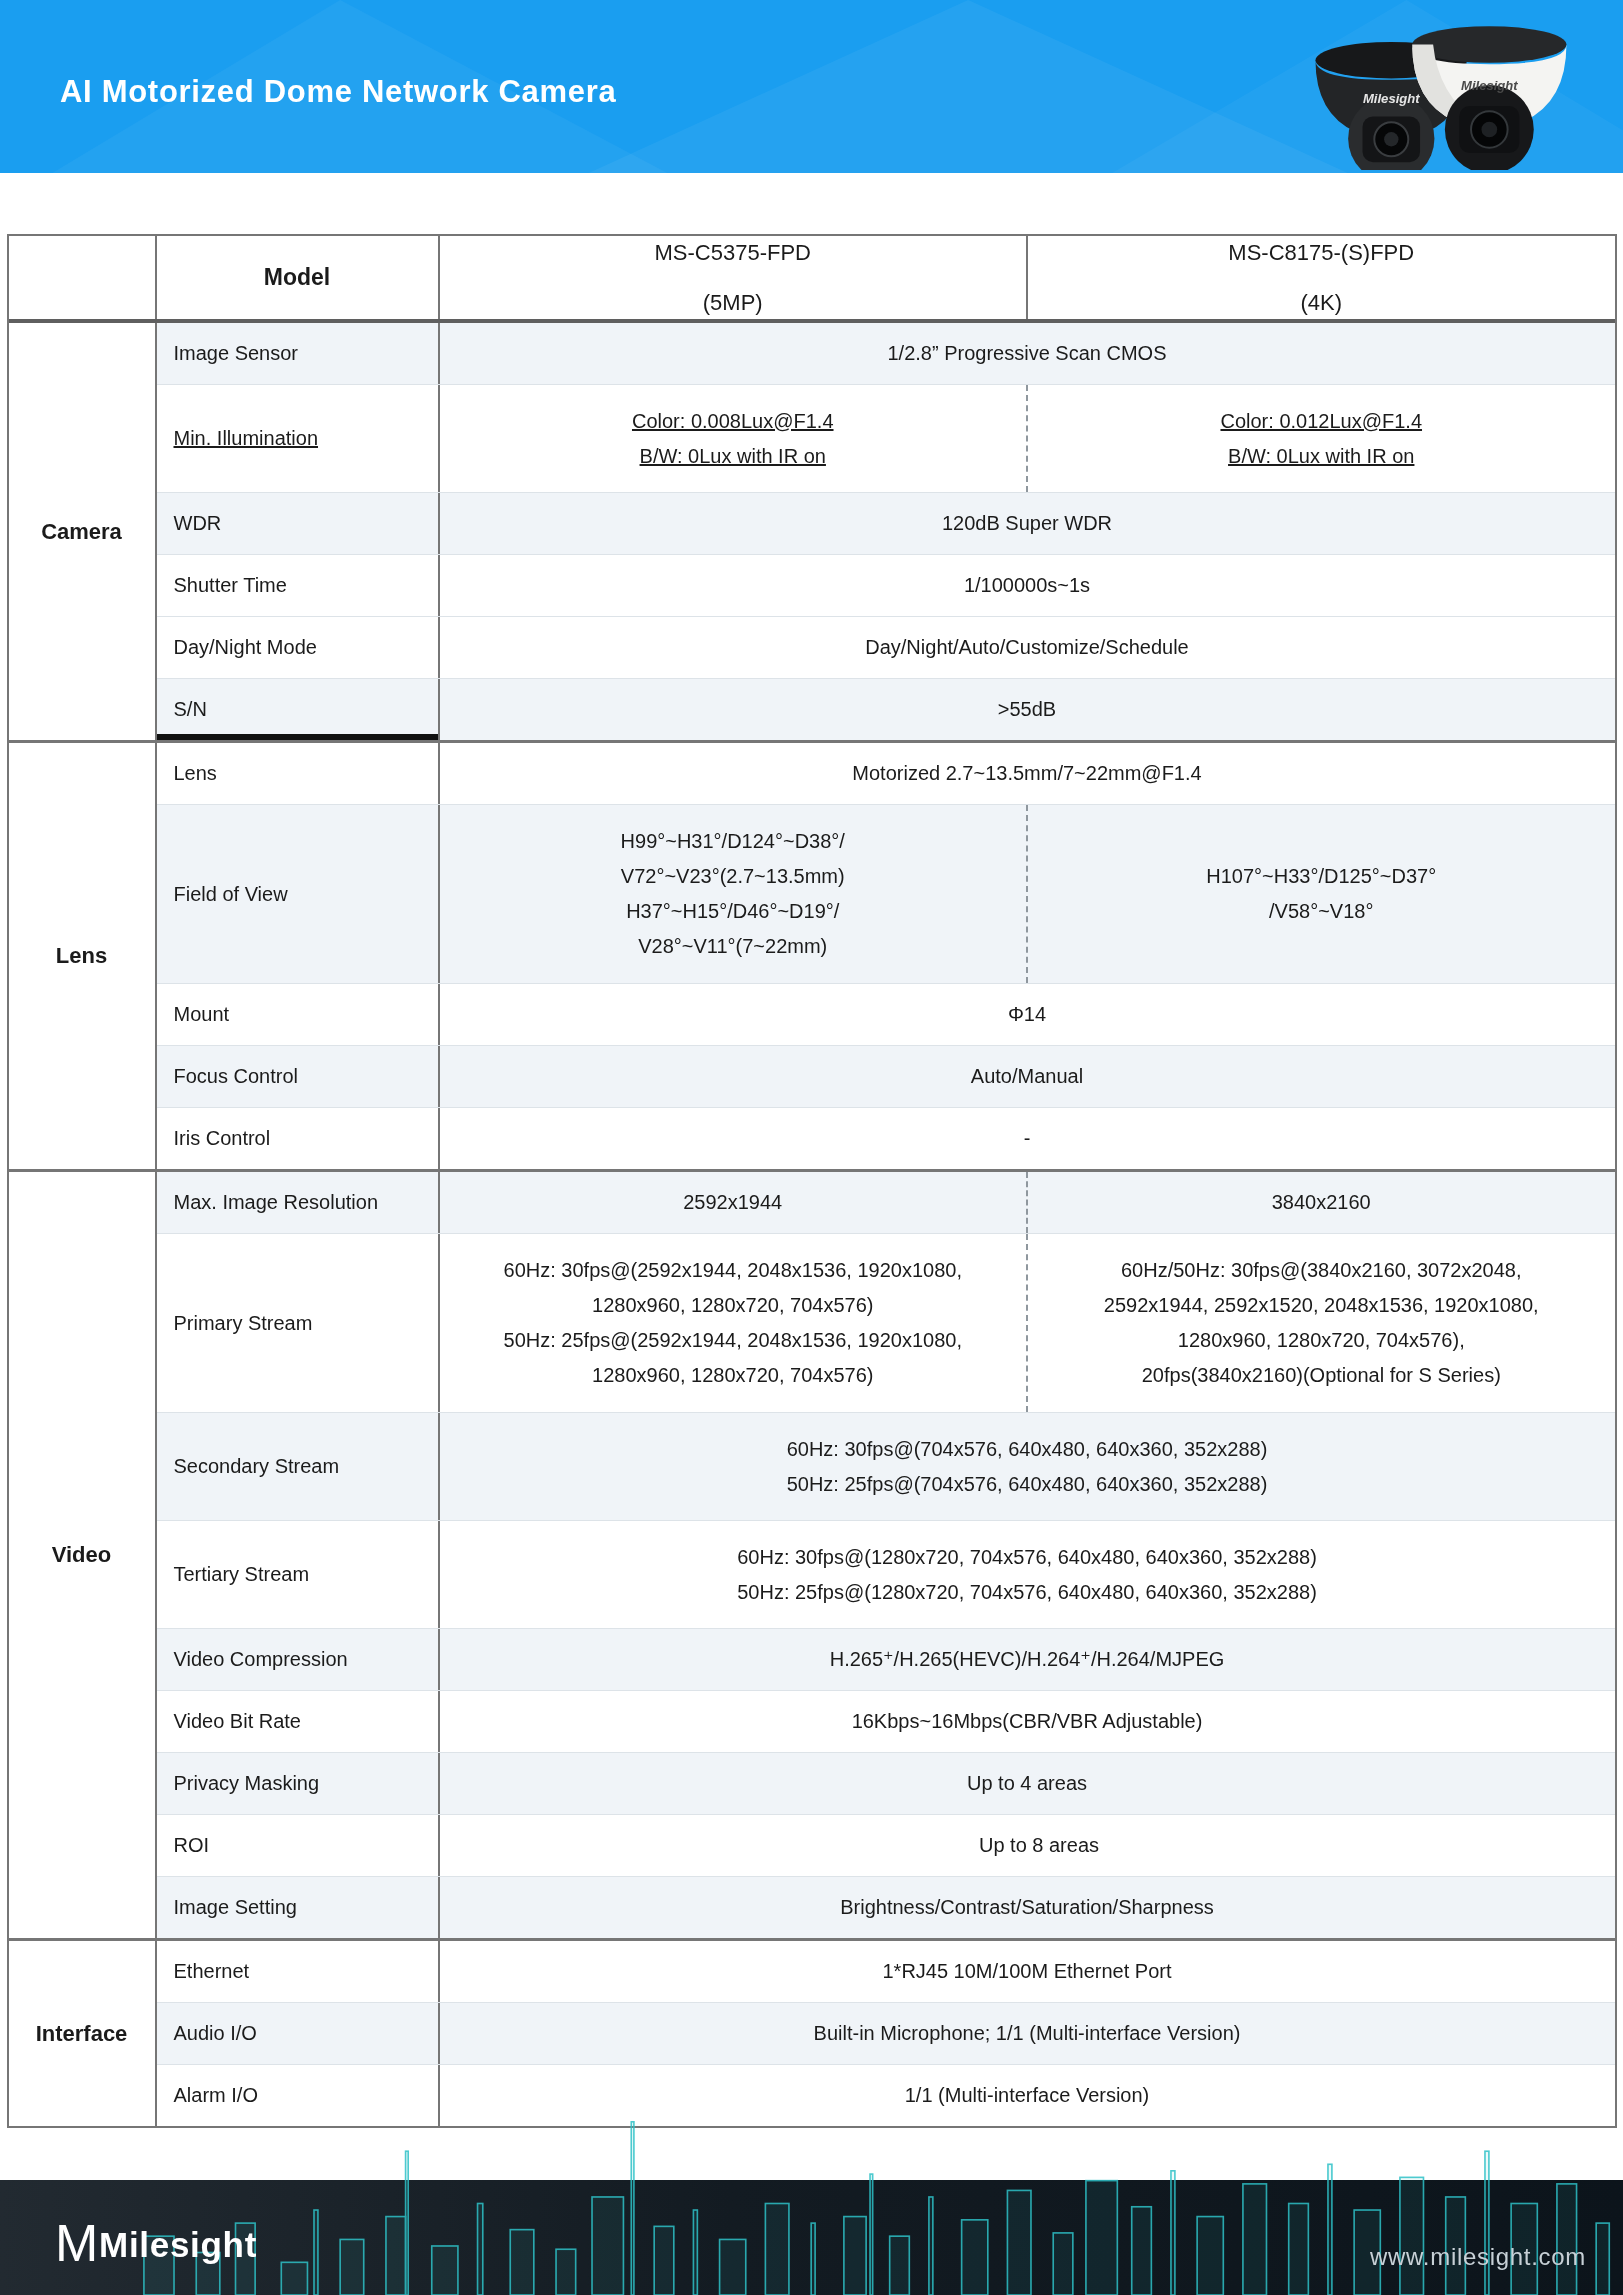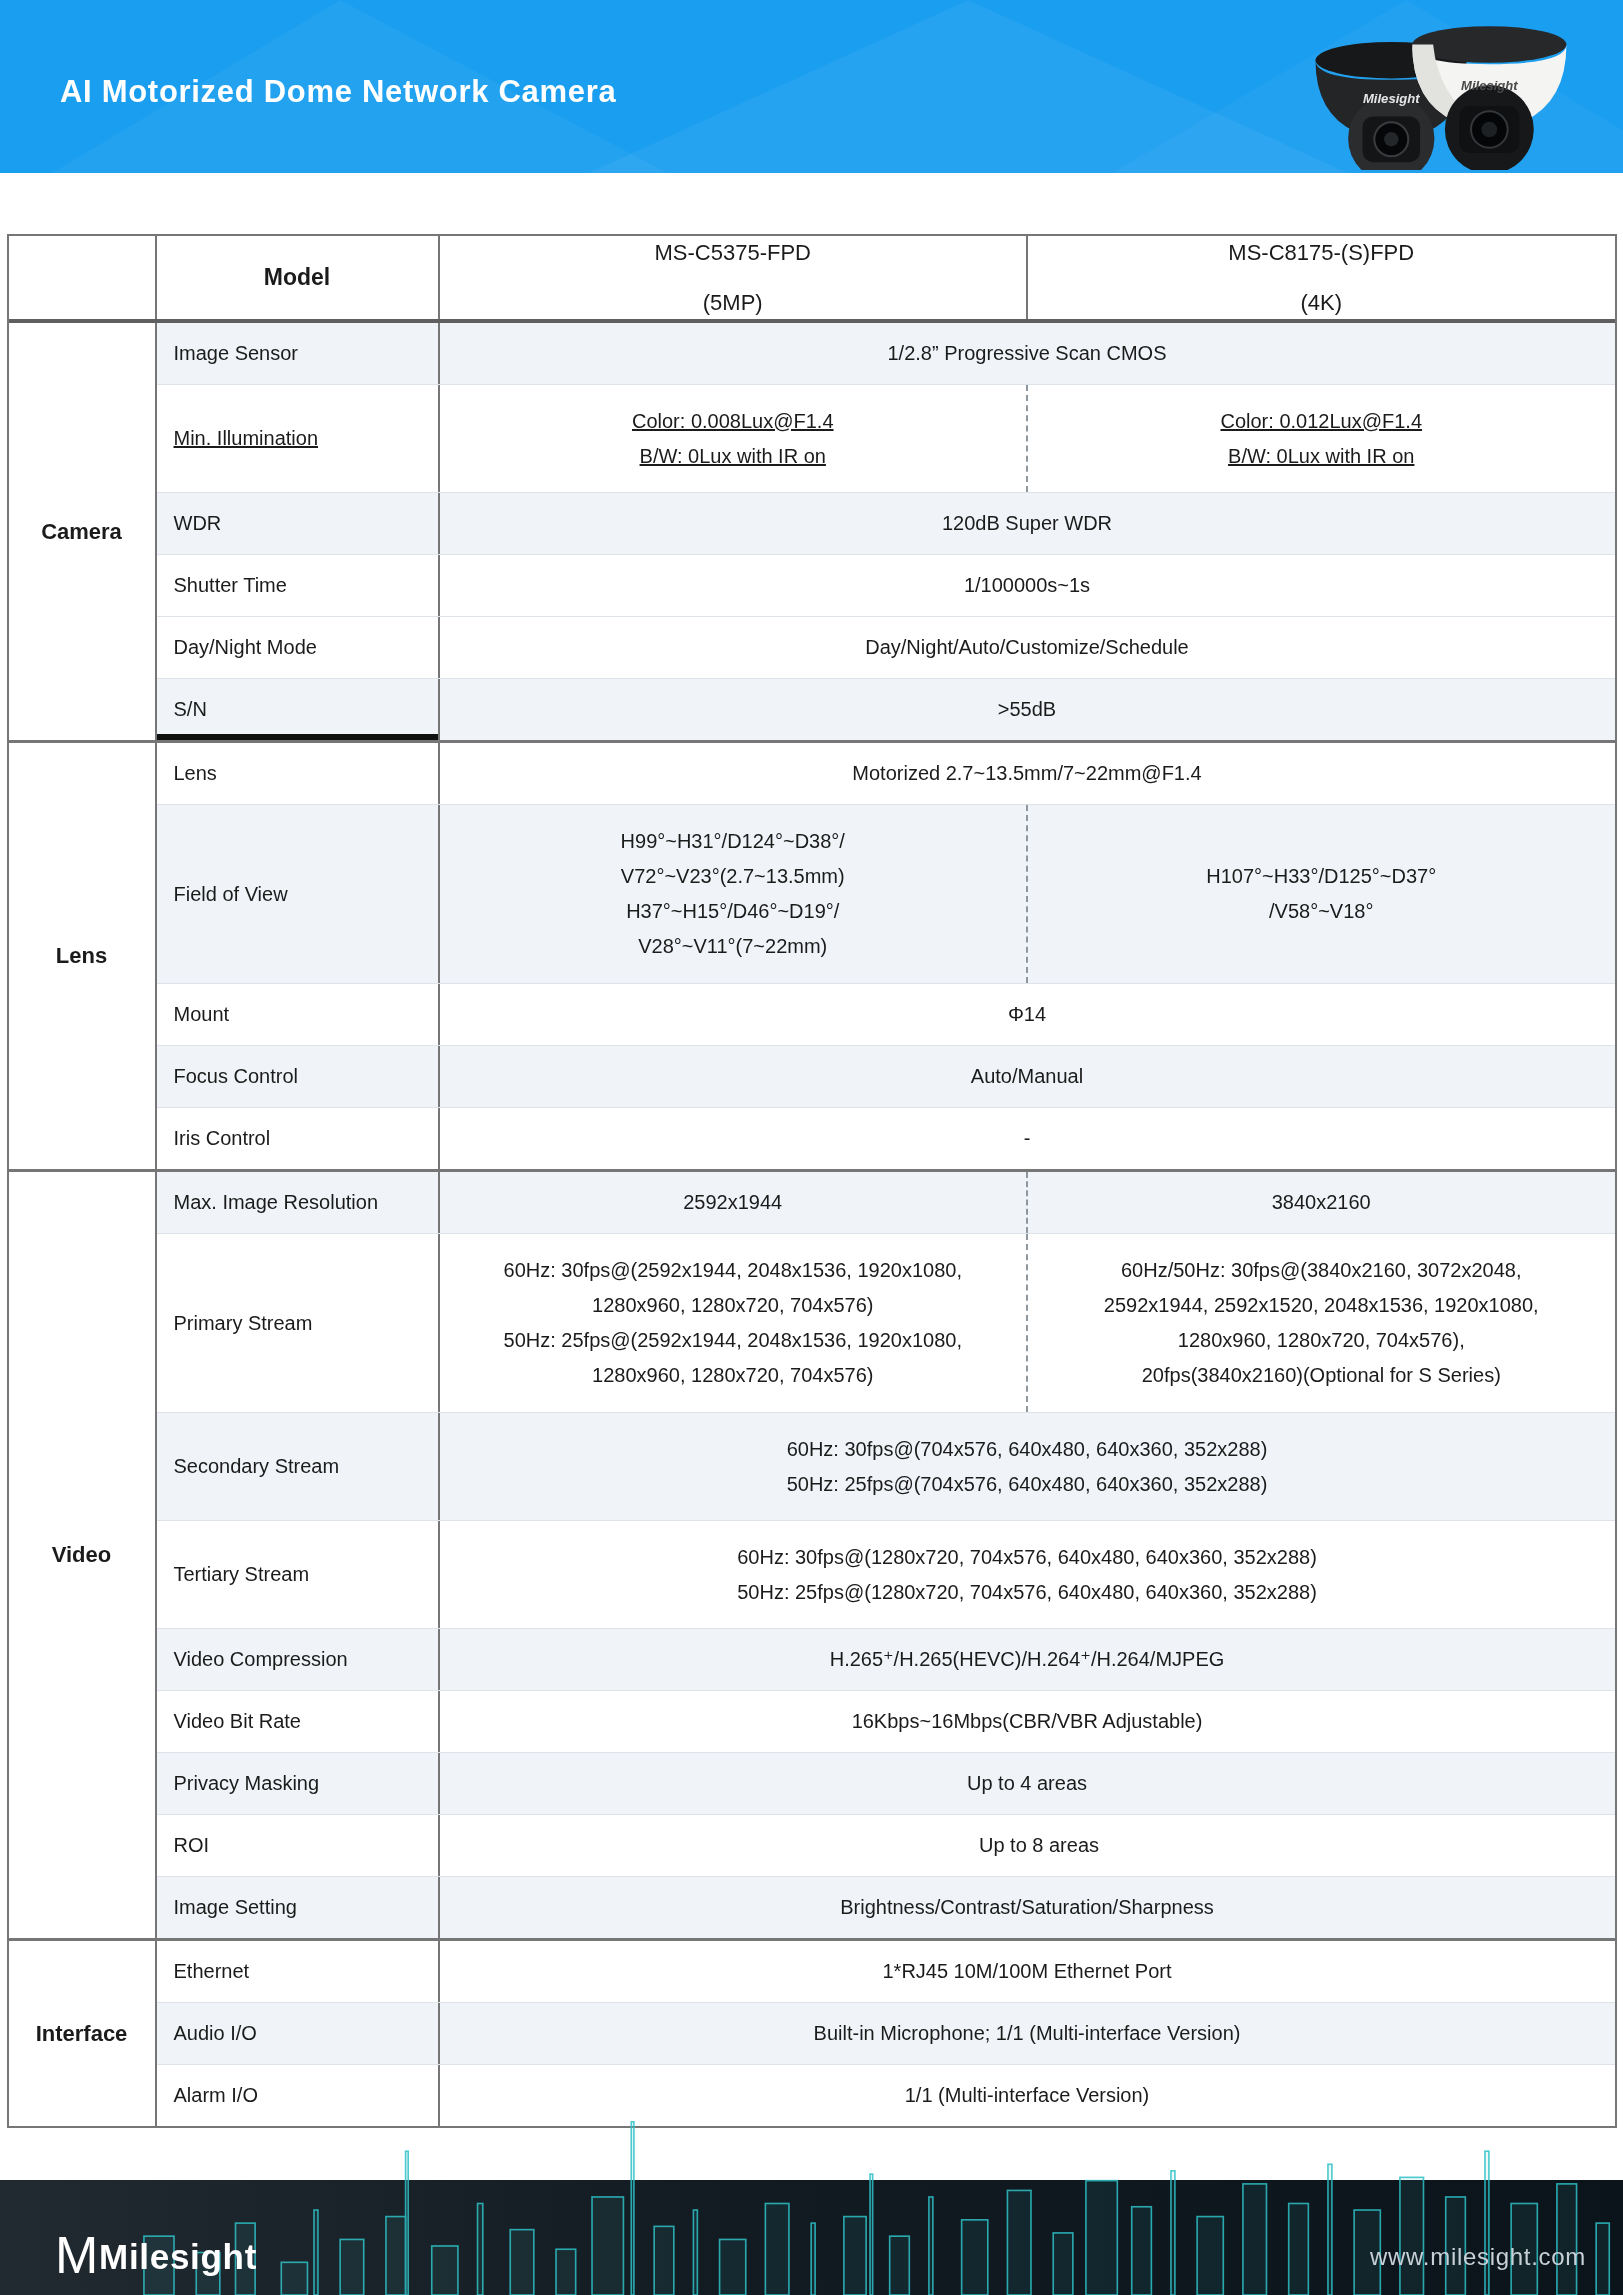--- a/index.html
+++ b/index.html
@@ -54,21 +54,21 @@
   .row-value {
     flex:1; display:flex; flex-direction:column; justify-content:center; align-items:center;
     text-align:center; padding:13px 17px; font-size:20px; line-height:35px; box-sizing:border-box;
   }
   .row-value.split-b { border-left:2px dashed #8f979e; }
 
   
   .footer { position:absolute; left:0; right:0; bottom:0; height:115px; }
   .footer-bg { position:absolute; inset:0; background:linear-gradient(90deg,#222a31 0%,#131b22 45%,#0c141b 100%); }
   .skyline { position:absolute; left:0; bottom:0; width:1623px; height:183px; }
-  .logo { position:absolute; left:55px; bottom:10px; color:#ffffff; z-index:3;
+  .logo { position:absolute; left:55px; bottom:22px; color:#ffffff; z-index:3;
     font-size:35px; font-weight:700; letter-spacing:0.7px; }
   .logo .logo-m { font-size:52px; font-weight:400; vertical-align:-3.9px; }
   .url { position:absolute; right:37px; bottom:23.6px; color:#C7D0D6; font-size:24px; letter-spacing:0.7px; z-index:3; }
 </style>
 </head>
 <body>
 
 <div class="page" data-name="datasheet-page">
 
   <header class="hero" data-name="hero-banner">

